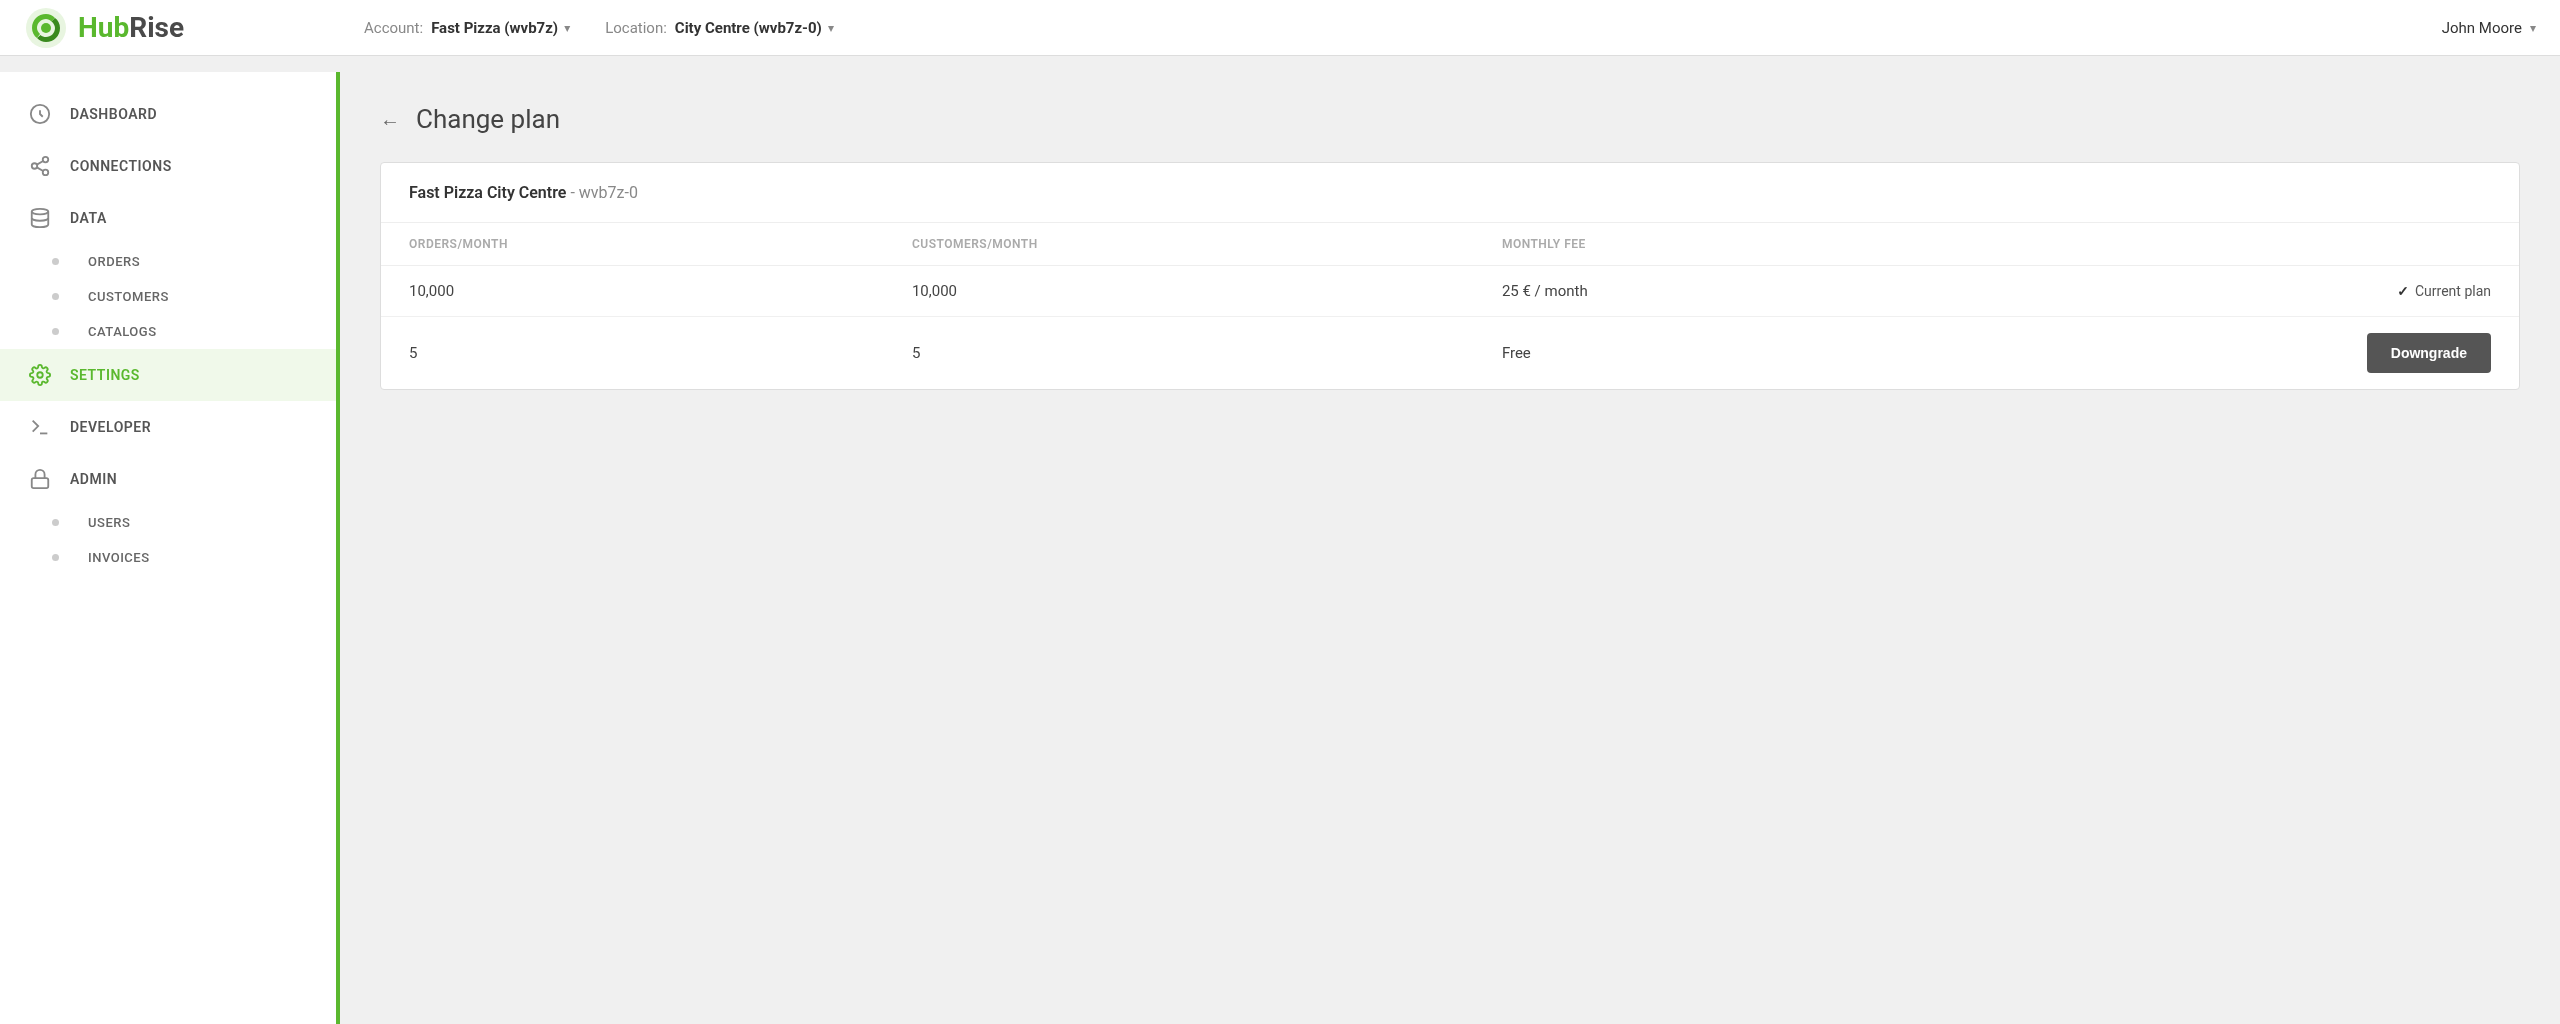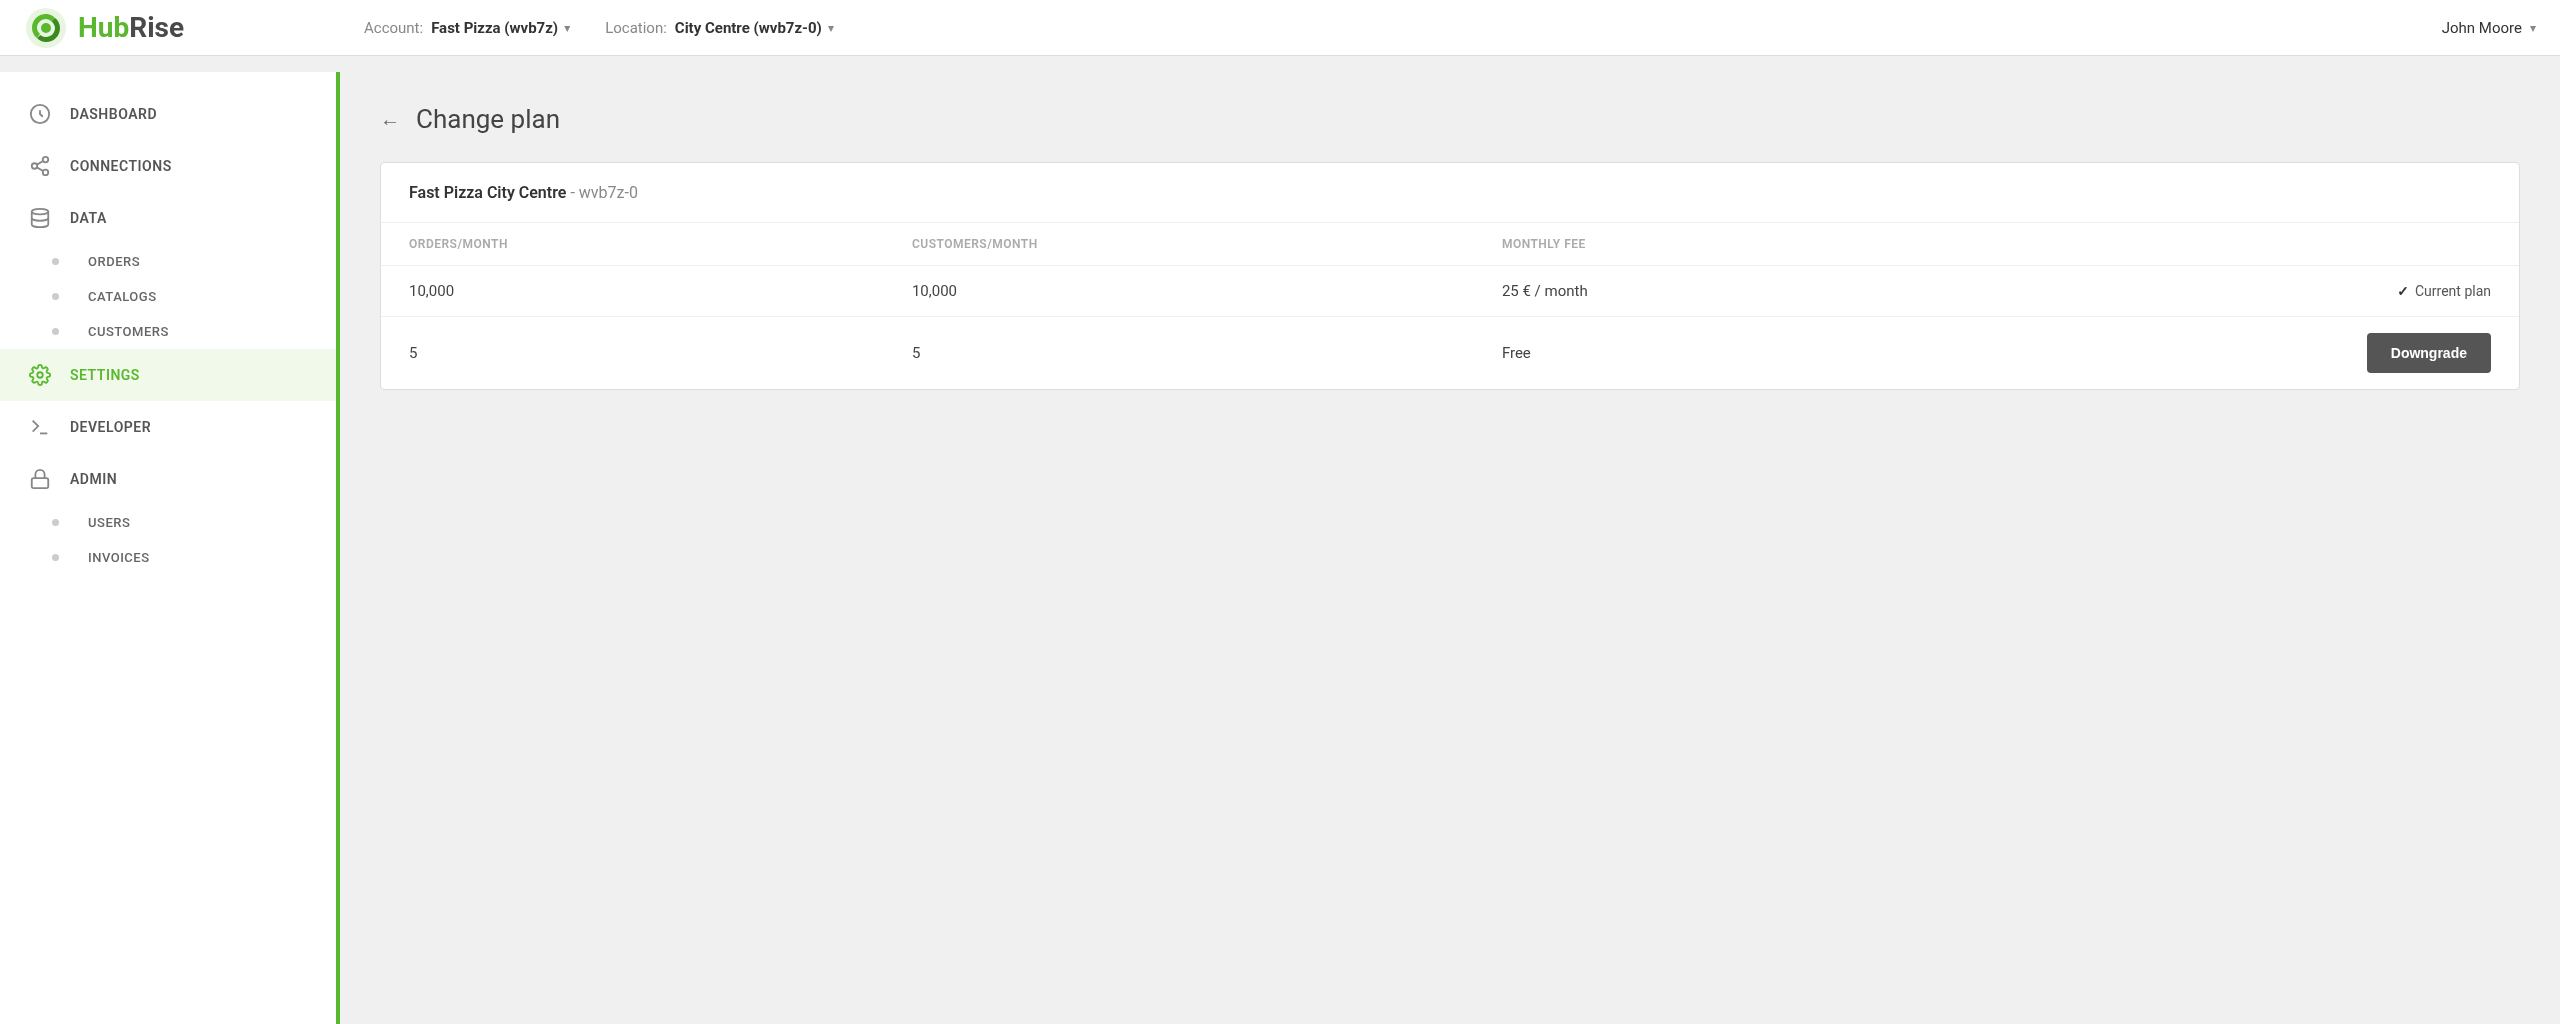--- a/index.html
+++ b/index.html
@@ -306,25 +306,25 @@
       </span>
       <span>Data</span>
     </div>
 
     <div class="nav-sub-item">
       <span class="nav-sub-dot"></span>
       <span>Orders</span>
     </div>
     <div class="nav-sub-item">
       <span class="nav-sub-dot"></span>
-      <span>Catalogs</span>
+      <span>Customers</span>
     </div>
     <div class="nav-sub-item">
       <span class="nav-sub-dot"></span>
-      <span>Customers</span>
+      <span>Catalogs</span>
     </div>
 
     <div class="nav-item active">
       <span class="nav-icon">
         <svg width="22" height="22" viewBox="0 0 24 24" fill="none" stroke="#5ab82e" stroke-width="2">
             <circle cx="12" cy="12" r="3"></circle>
             <path d="M19.4 15a1.65 1.65 0 0 0 .33 1.82l.06.06a2 2 0 0 1-2.83 2.83l-.06-.06a1.65 1.65 0 0 0-1.82-.33 1.65 1.65 0 0 0-1 1.51V21a2 2 0 0 1-4 0v-.09A1.65 1.65 0 0 0 9 19.4a1.65 1.65 0 0 0-1.82.33l-.06.06a2 2 0 0 1-2.83-2.83l.06-.06A1.65 1.65 0 0 0 4.68 15a1.65 1.65 0 0 0-1.51-1H3a2 2 0 0 1 0-4h.09A1.65 1.65 0 0 0 4.6 9a1.65 1.65 0 0 0-.33-1.82l-.06-.06a2 2 0 0 1 2.83-2.83l.06.06A1.65 1.65 0 0 0 9 4.68a1.65 1.65 0 0 0 1-1.51V3a2 2 0 0 1 4 0v.09a1.65 1.65 0 0 0 1 1.51 1.65 1.65 0 0 0 1.82-.33l.06-.06a2 2 0 0 1 2.83 2.83l-.06.06A1.65 1.65 0 0 0 19.4 9a1.65 1.65 0 0 0 1.51 1H21a2 2 0 0 1 0 4h-.09a1.65 1.65 0 0 0-1.51 1z"></path>
           </svg>
       </span>
       <span>Settings</span>

